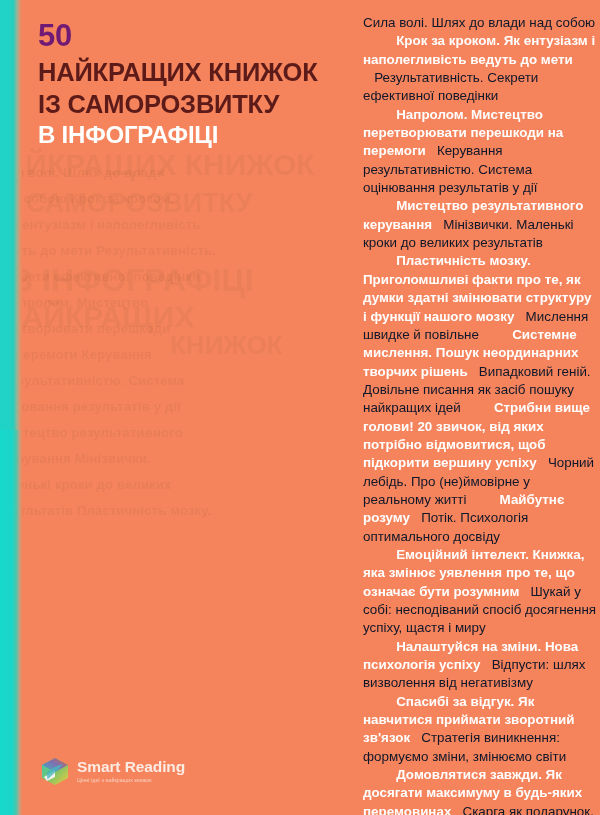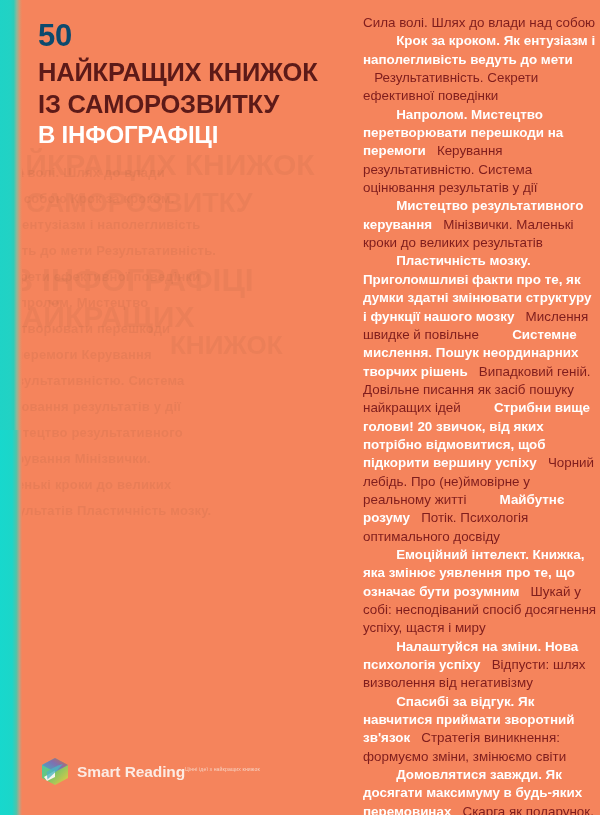--- a/index.html
+++ b/index.html
@@ -92,21 +92,21 @@
     width: 320px;
     z-index: 5;
   }
   .title-line {
     display: block;
     font-weight: 700;
     line-height: 1.0;
     letter-spacing: -0.2px;
   }
   .t-50 {
-    color: #0c4a6e;
+    color: #701a75;
     font-size: 31px;
     margin-bottom: 9px;
   }
   .t-2, .t-3 {
     color: #5c1a18;
     font-size: 25.5px;
     margin-bottom: 6px;
   }
   .t-4 {
     color: #ffffff;
@@ -122,21 +122,21 @@
     width: 234px;
     z-index: 5;
     font-size: 13.4px;
     line-height: 18.35px;
     color: #f2dfd6;
     text-align: left;
     word-spacing: 0px;
   }
   .titles-col .bk {
     font-weight: 400;
-    color: #7f1d1d;
+    color: #0f172a;
   }
   .titles-col .bk.b {
     font-weight: 700;
     color: #ffffff;
     margin-left: 22px;
   }
   .titles-col .sep { white-space: pre; }
 
   
   .logo {
@@ -148,21 +148,21 @@
     align-items: center;
     gap: 7px;
     opacity: 0.93;
   }
   .logo-mark {
     width: 30px;
     height: 29px;
     position: relative;
     flex: 0 0 auto;
   }
-  .logo-text-wrap { display: flex; flex-direction: row; line-height: 1; }
+  .logo-text-wrap { display: flex; flex-direction: column; line-height: 1; }
   .logo-name {
     font-size: 15.5px;
     font-weight: 700;
     color: #fdf3ee;
     letter-spacing: -0.1px;
   }
   .logo-tagline {
     font-size: 5.1px;
     color: #f7d9cb;
     margin-top: 3.5px;

